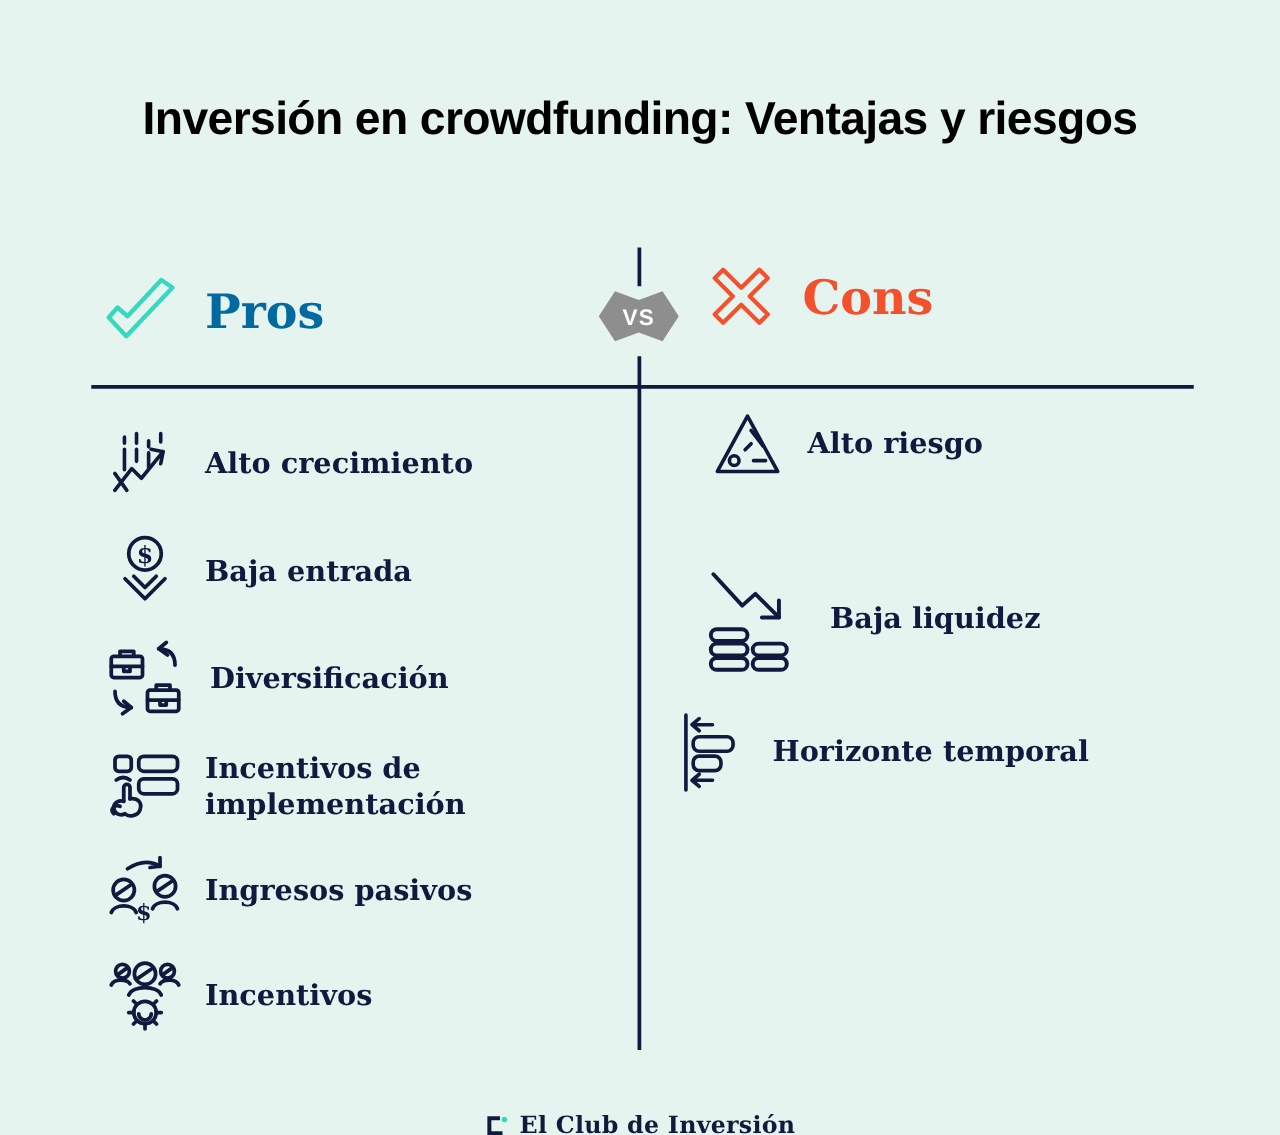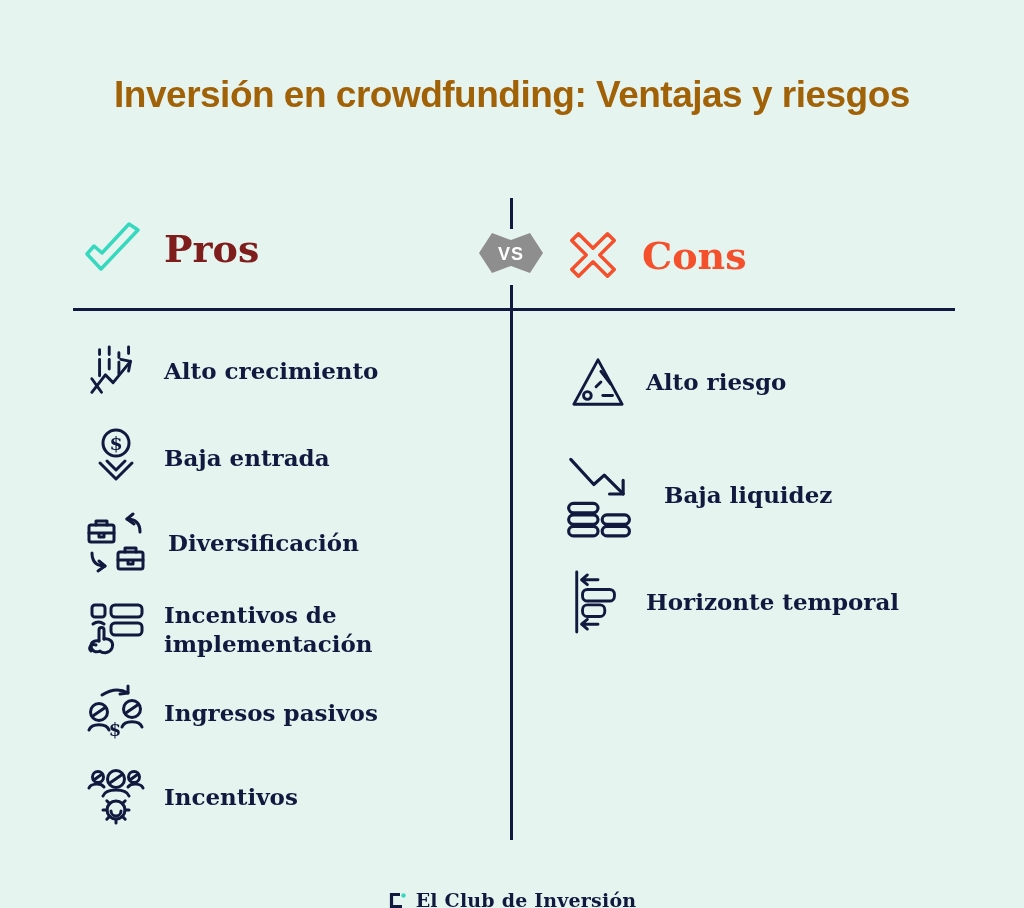--- a/index.html
+++ b/index.html
@@ -6,49 +6,49 @@
   .canvas {
     position:relative; width:1024px; height:908px;
     background:#e6f4f0; overflow:hidden;
     font-family:"DejaVu Serif", serif; color:#111a3e;
   }
   .title {
     position:absolute; top:74px; left:0; width:100%;
     text-align:center;
     font-family:"Liberation Sans", sans-serif;
     font-weight:bold; font-size:37px; letter-spacing:-0.5px;
-    color:#a16207;
+    color:#000000;
   }
   .col-header { position:absolute; display:flex; align-items:center; gap:20px; }
   .pros-header { left:82px; top:220px; }
-  .cons-header { left:564px; top:226px; }
+  .cons-header { left:564px; top:208px; }
   .col-title { font-size:38px; font-weight:bold; }
-  .pros-title { color:#7f1d1d; }
+  .pros-title { color:#0369a1; }
   .cons-title { color:#f4502c; }
 
   .h-line { position:absolute; left:73px; top:308px; width:882px; height:3px; background:#111a3e; }
   .v-line-top { position:absolute; left:510px; top:198px; width:3px; height:31px; background:#111a3e; }
   .v-line-bottom { position:absolute; left:510px; top:285px; width:3px; height:555px; background:#111a3e; }
   .vs-badge { position:absolute; left:479px; top:227px; }
 
   .row { position:absolute; display:flex; align-items:center; gap:16px; }
   .icon-box { width:64px; display:flex; justify-content:center; align-items:center; flex:0 0 auto; }
   .icon-box-wide { width:72px; }
   .item-label { font-size:23px; font-weight:bold; line-height:1.25; }
   .wrap { max-width:205px; }
 
   .p1 { left:84px; top:340px; height:62px;text-align:center; }
   .p2 { left:84px; top:424px; height:68px; }
   .p3 { left:84px; top:508px; height:70px;gap:20px; }
   .p4 { left:84px; top:594px; height:72px; }
   .p5 { left:84px; top:680px; height:66px; }
   .p6 { left:84px; top:762px; height:70px; }
-  .c1 { left:566px; top:351px; height:62px; }
+  .c1 { left:566px; top:324px; height:62px; }
   .c2 { left:562px; top:450px; height:90px;gap:30px; }
-  .c3 { left:566px; top:566px; height:72px; }
+  .c3 { left:538px; top:566px; height:72px; }
 
   .footer {
     position:absolute; left:0; top:868px; width:100%;
     display:flex; justify-content:center; align-items:center; gap:9px;margin-top:21px;
   }
   .brand { font-size:19px; font-weight:bold; letter-spacing:0.2px; }
   svg { display:block; }
 </style>
 </head>
 <body>

